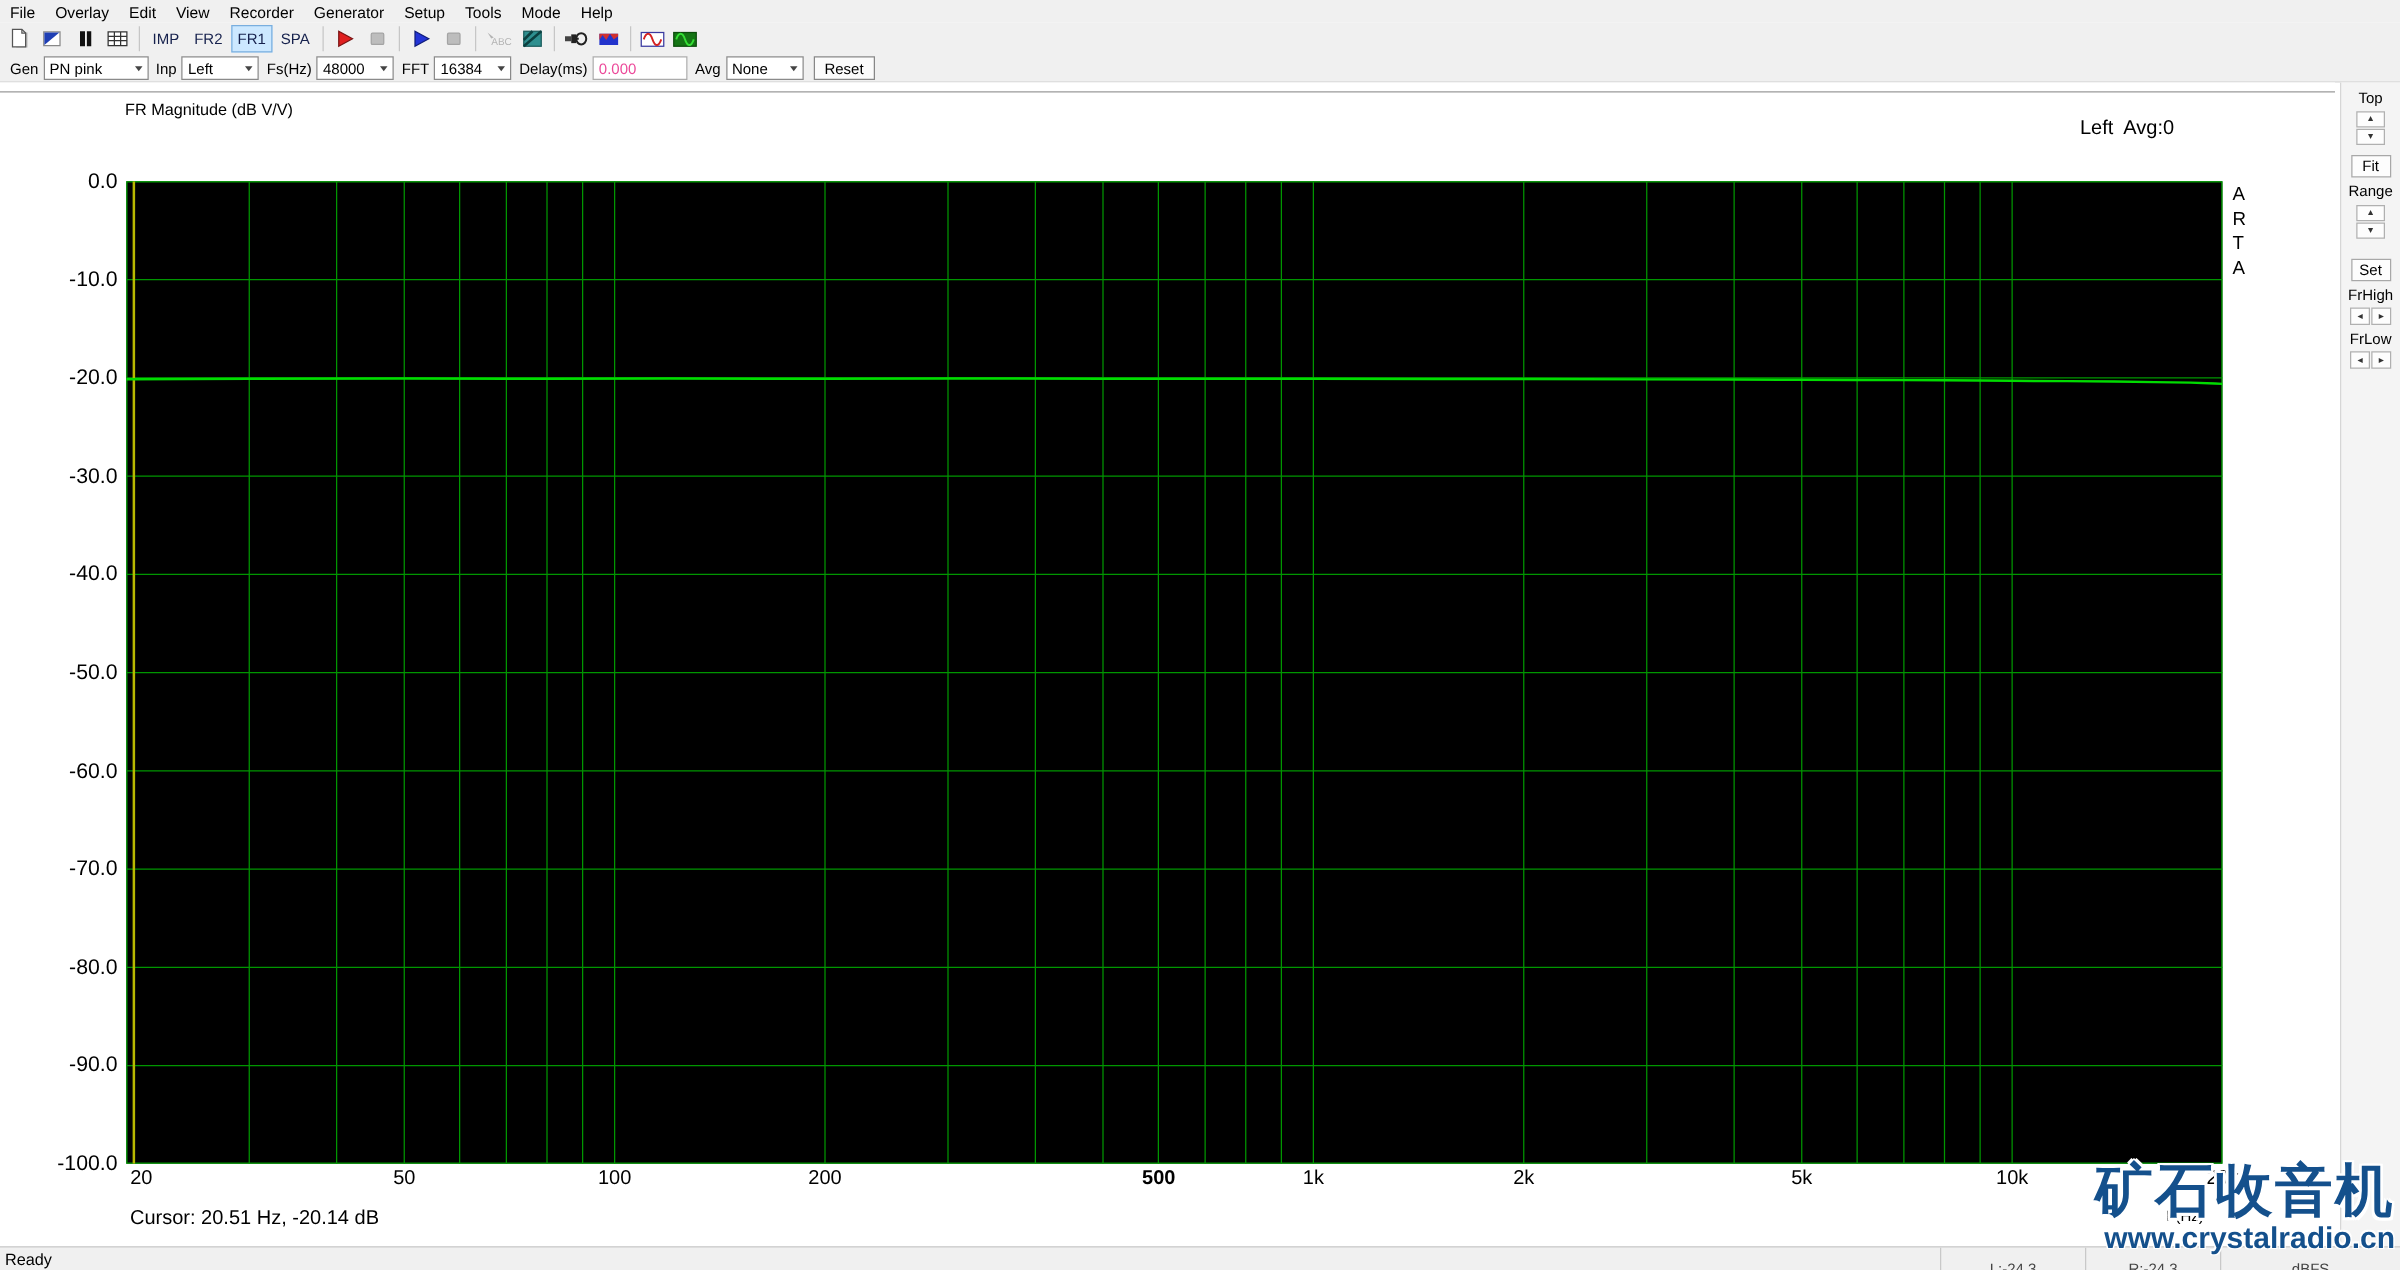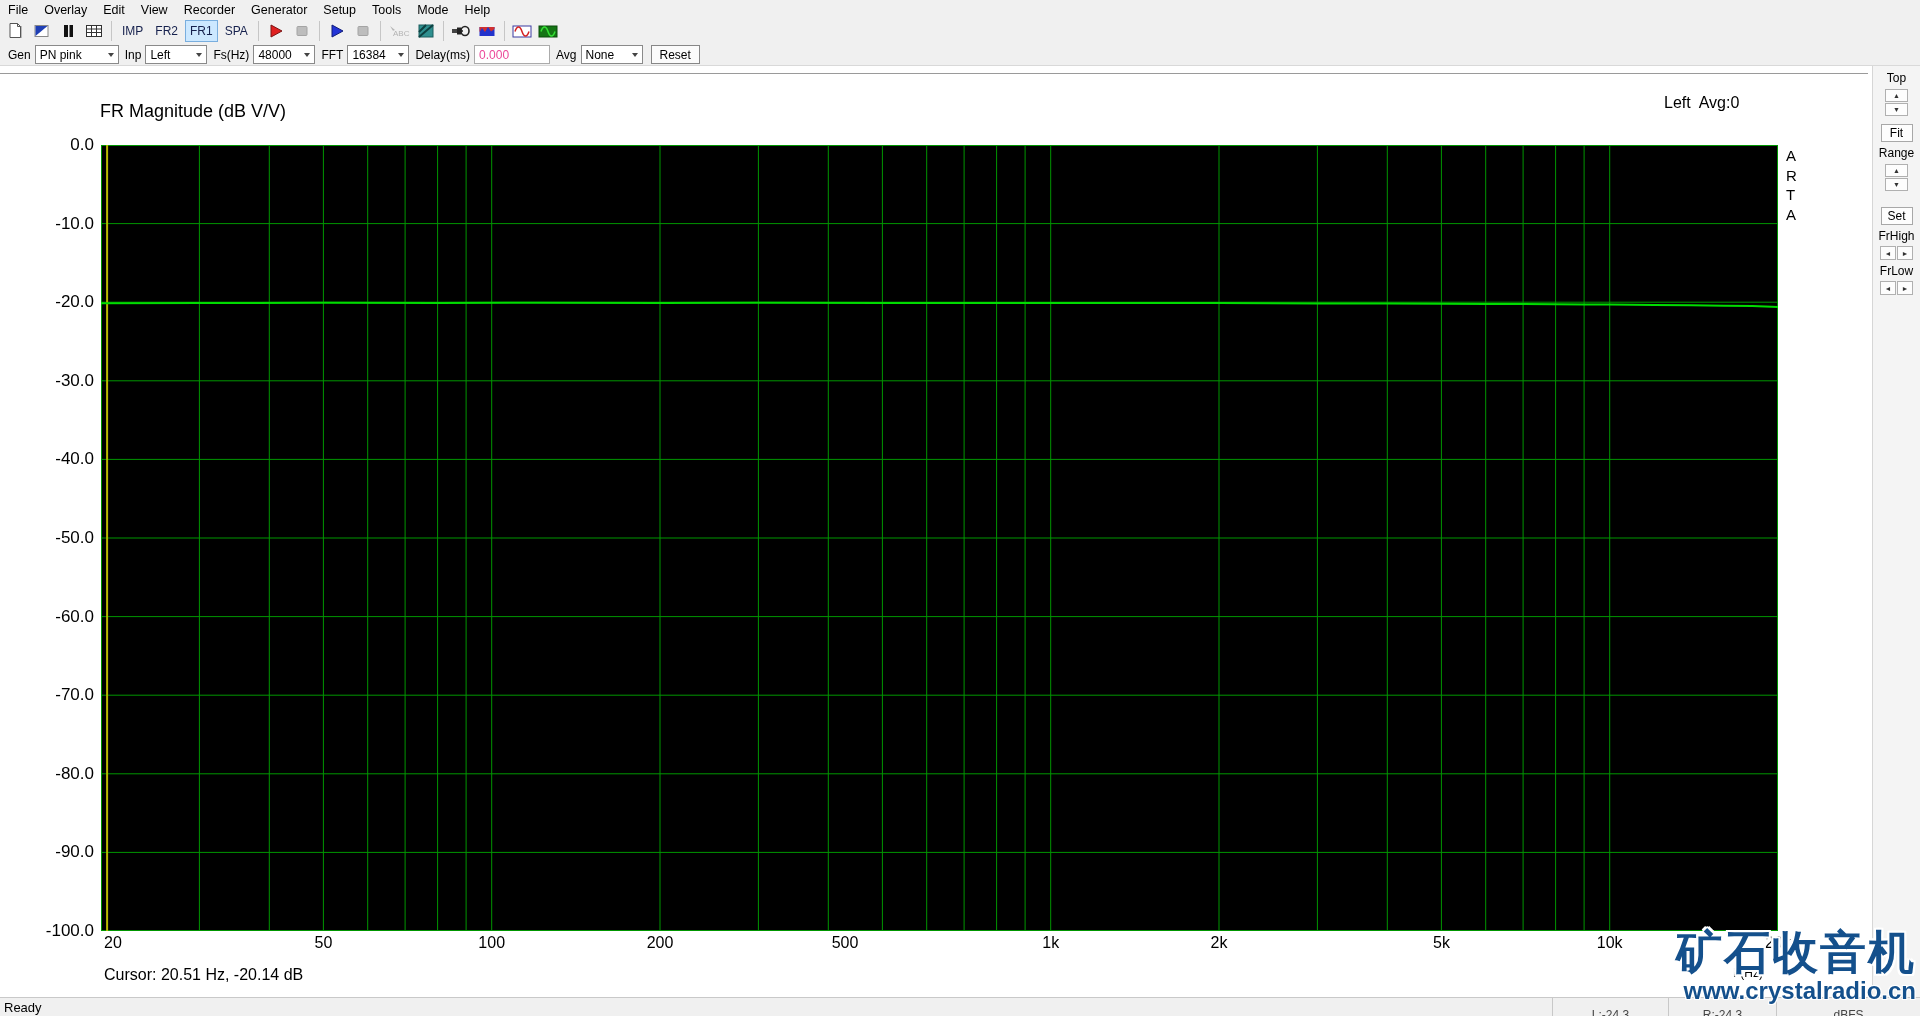--- a/index.html
+++ b/index.html
@@ -50,21 +50,21 @@
     height:19px; background:#fff; border:1px solid #ababab;
     font-size:12px; color:#ec4899; padding:2px 4px;
   }
   .winbtn {
     height:19px; background:#fbfbfb; border:1px solid #878787;
     font-size:12px; padding:1px 8px; display:inline-flex; align-items:center;
   }
   
   #main { position:absolute; left:0; top:66px; width:1868px; bottom:19px; background:#fff; }
   #chart-frame-top { position:absolute; left:0; top:7px; width:100%; border-top:1px solid #9a9a9a; }
-  #chart-title { position:absolute; left:100px; top:35px; font-size:18px; }
+  #chart-title { position:absolute; left:100px; top:14px; font-size:13px; }
   #channel-info { position:absolute; left:1664px; top:28px; font-size:16px; white-space:pre; }
   #plot { position:absolute; left:101px; top:79px; }
   #y-labels { position:absolute; left:0; top:0; width:94px; height:100%; }
   .ytick { position:absolute; right:0; font-size:17px; text-align:center; }
   #x-labels { position:absolute; left:101px; top:868px; width:1677px; height:20px; }
   .xtick { position:absolute; font-size:16px; transform:translateX(-50%); white-space:nowrap; }
   #side-text { position:absolute; left:1786px; top:80px; font-size:15px; line-height:19.5px; }
   #cursor-readout { position:absolute; left:104px; top:900px; font-size:16px; }
   #x-axis-name { position:absolute; left:1733px; top:900px; font-size:12px; }
   
@@ -318,21 +318,21 @@
       <div class="ytick" style="top: 619.2px;">-70.0</div>
       <div class="ytick" style="top: 697.8px;">-80.0</div>
       <div class="ytick" style="top: 776.4px;">-90.0</div>
       <div class="ytick" style="top: 855px;">-100.0</div>
     </div>
   <div id="x-labels">
       <div class="xtick" style="left: 12px;">20</div>
       <div class="xtick" style="left: 222.448px;">50</div>
       <div class="xtick" style="left: 390.724px;">100</div>
       <div class="xtick" style="left: 559px;">200</div>
-      <div class="xtick" style="left: 744px;">500</div>
+      <div class="xtick" style="left: 826px; font-weight: bold;">500</div>
       <div class="xtick" style="left: 949.724px;">1k</div>
       <div class="xtick" style="left: 1118px;">2k</div>
       <div class="xtick" style="left: 1340.45px;">5k</div>
       <div class="xtick" style="left: 1508.72px;">10k</div>
       <div class="xtick" style="left: 1677px;">20k</div>
     </div>
   <div id="side-text">
       <div>A</div>
       <div>R</div>
       <div>T</div>

